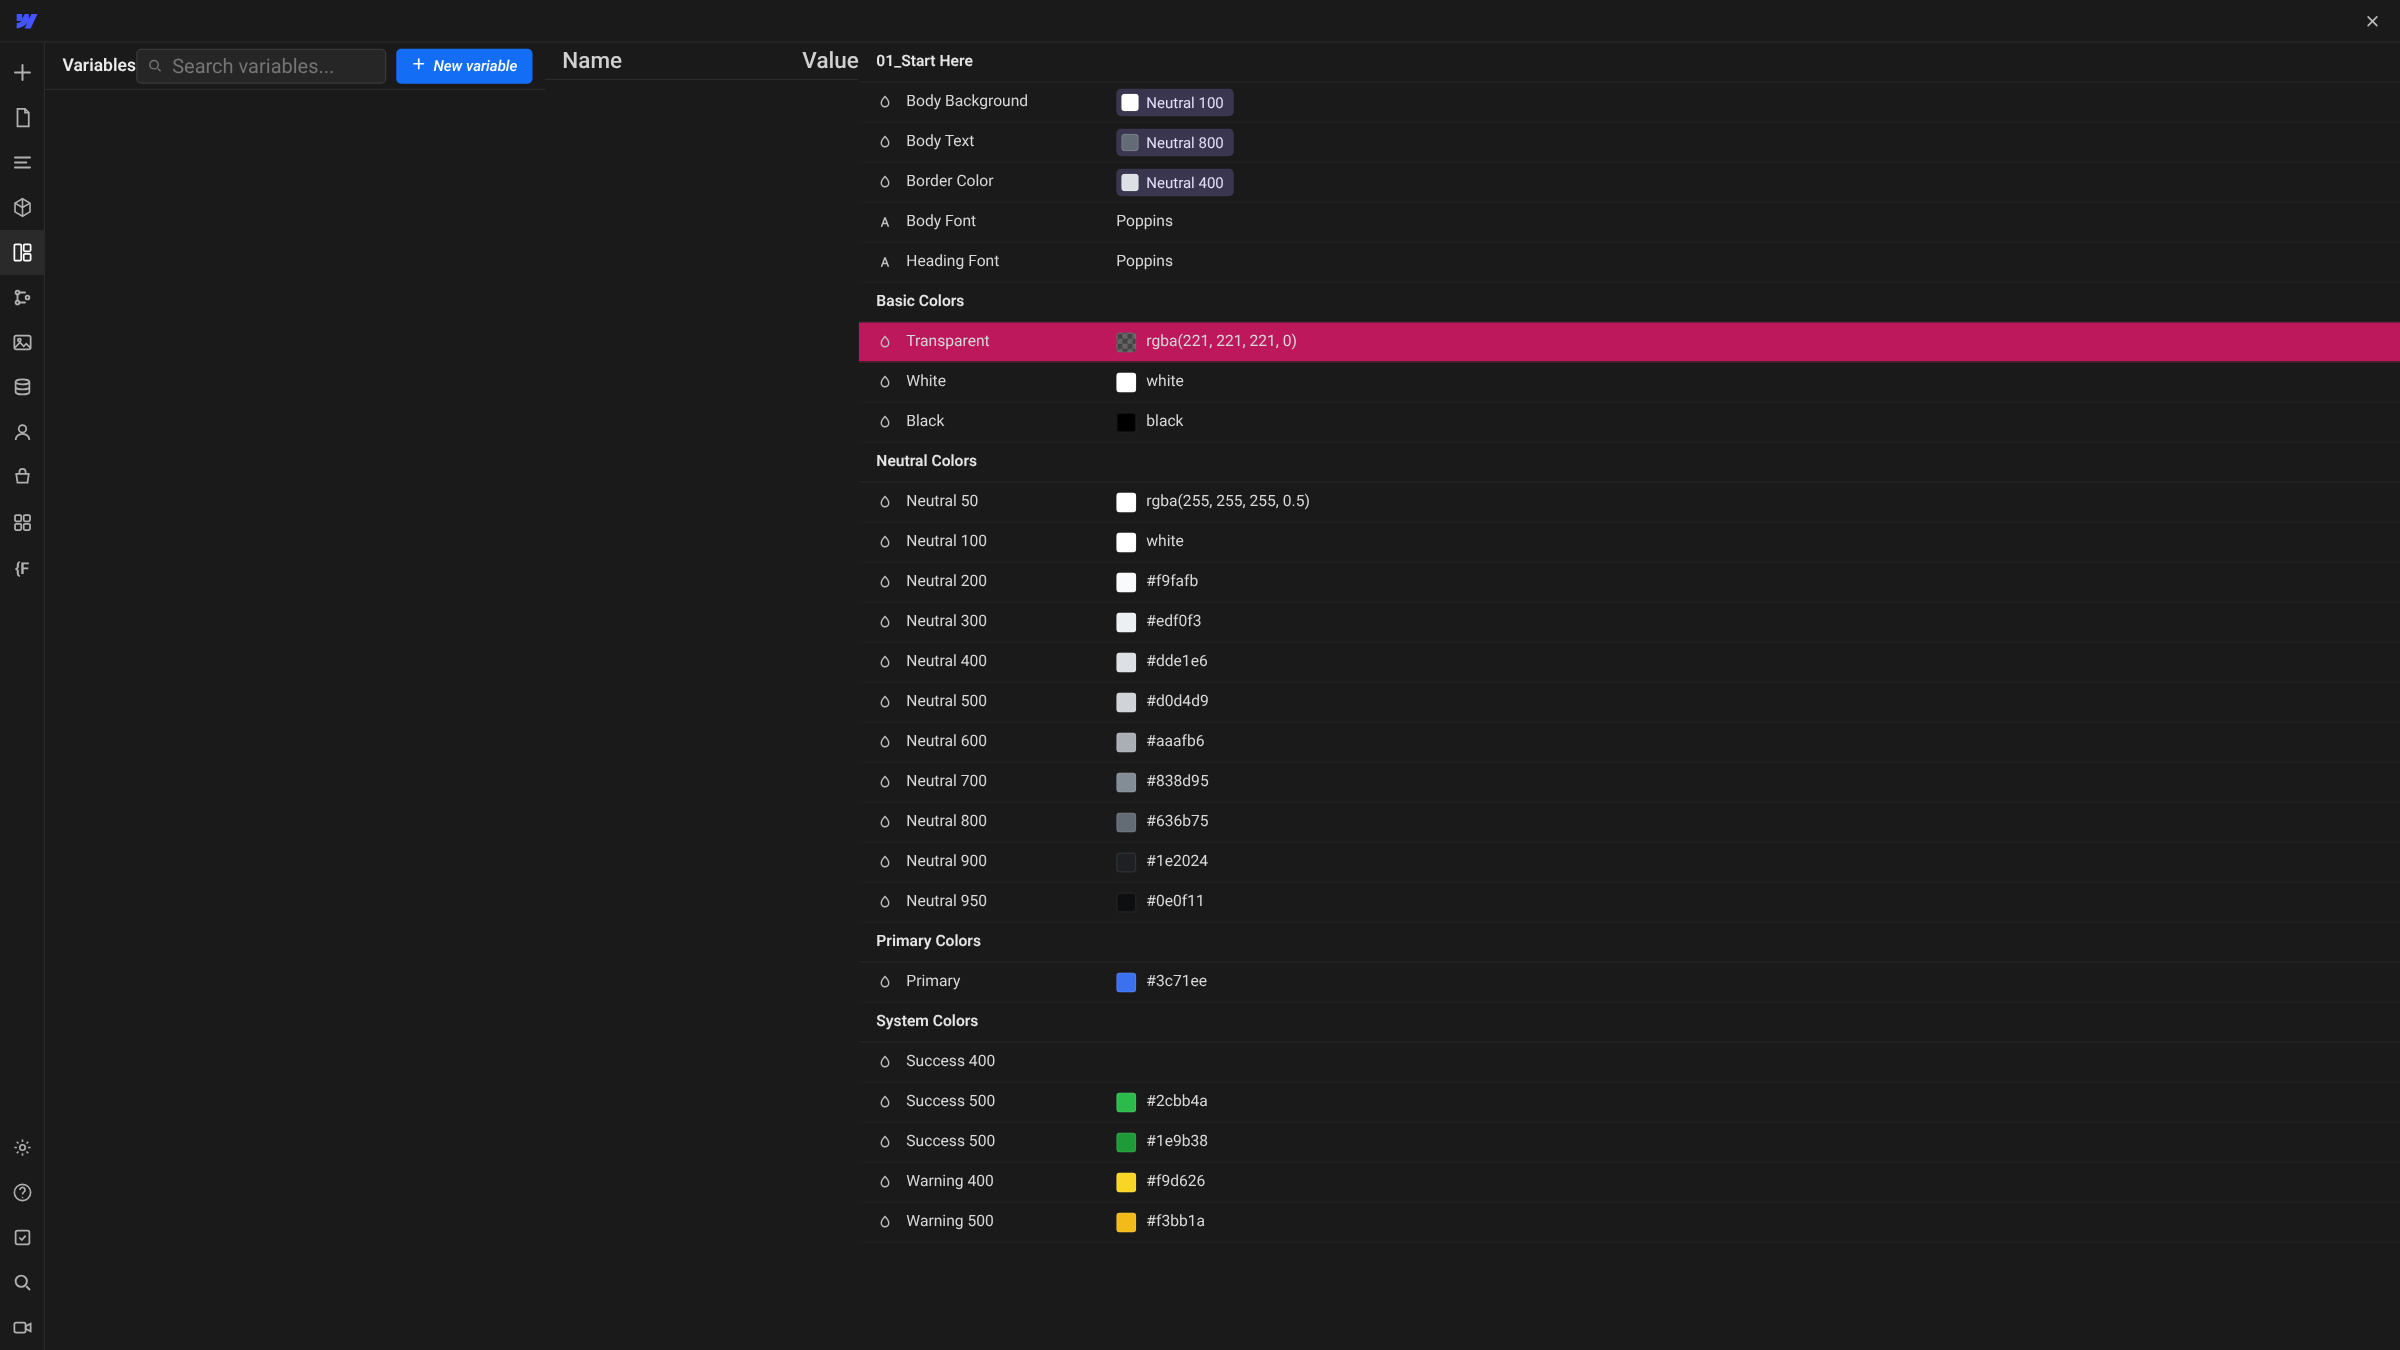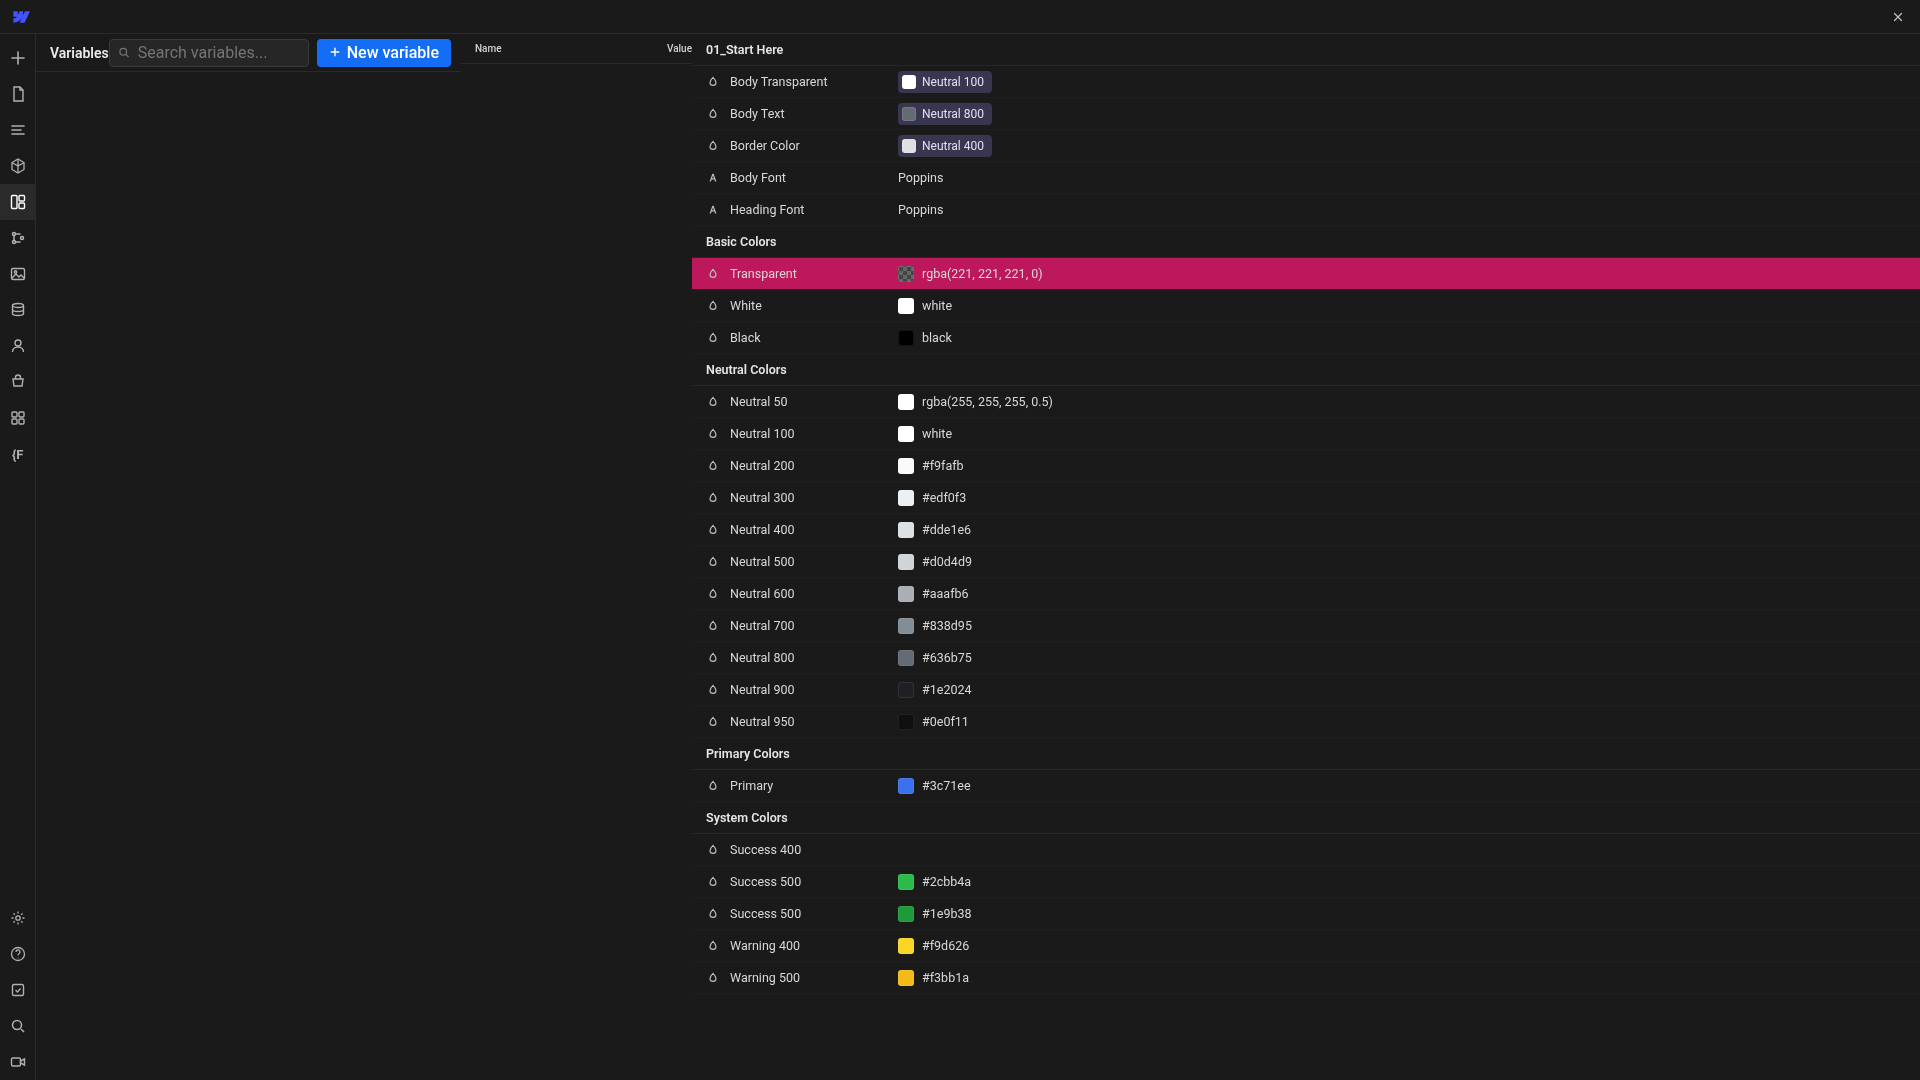--- a/index.html
+++ b/index.html
@@ -19,23 +19,23 @@
 
 
 .main { position: absolute; left: 36px; right: 0; top: 34px; bottom: 0; display:flex; }
 
 .panel-head { height: 38px; display:flex; align-items:center; padding: 0 10px 0 14px; border-bottom: 1px solid #2a2a2a; }
 .panel-head h1 { font-size: 14px; font-weight: 600; color: #eaeaea; }
 .panel-head .spacer { flex:1; }
 .search { position: relative; display:flex; align-items:center; background:#262626; border:1px solid #3a3a3a; border-radius:4px; height:28px; width: 200px; padding: 0 8px 0 28px; }
 .search input { background: transparent; border:none; outline:none; color:#ccc; font-size:16px; width:100%; }
 .search .sicon { position:absolute; left:8px; top:50%; transform:translateY(-50%); opacity:0.6; }
-.newbtn { display:flex; align-items:center; gap:6px; background:#146ef5; color:#fff; border:none; height:28px; padding: 0 12px; margin-left:8px; border-radius:4px; cursor:pointer; font-size:16px; font-weight:500; }
-
-.table-head { height: 30px; display:flex; align-items:center; border-bottom: 1px solid #2a2a2a; padding-left: 14px; font-size:10px; color:#d0d0d0; font-weight:500; }
+.newbtn { display:flex; align-items:center; gap:6px; background:#146ef5; color:#fff; border:none; height:28px; padding: 0 12px; margin-left:8px; border-radius:4px; cursor:pointer; font-size:12px; font-weight:500;font-style:italic; }
+
+.table-head { height: 30px; display:flex; align-items:center; border-bottom: 1px solid #2a2a2a; padding-left: 14px; font-size:18px; color:#d0d0d0; font-weight:500; }
 .col-name { width: 192px; flex-shrink:0; }
 .col-value { flex: 1; }
 
 .scroll { flex:1; overflow-y:auto; }
 .group-row { height: 32px; display:flex; align-items:center; padding-left: 14px; font-size:12.5px; font-weight:600; color:#e5e5e5; border-bottom: 1px solid #262626; }
 .var-row { height: 32px; display:flex; align-items:center; padding-left: 14px; font-size:12.5px; color:#d8d8d8; border-bottom: 1px solid #1f1f1f; cursor: default; }
 .var-row.highlight { background:#be185d; }
 
 .name-cell { width: 192px; display:flex; align-items:center; gap: 10px; flex-shrink:0; }
 .type-icon { width: 14px; height: 14px; display:flex; align-items:center; justify-content:center; color:#bfbfbf; flex-shrink:0; }
@@ -216,21 +216,21 @@
 
   <div class="scroll" id="rows">
       <div class="group-row">01_Start Here</div>
       <div class="var-row">
         <div class="name-cell">
           <span class="type-icon">
             <svg viewBox="0 0 14 14" width="12" height="12" fill="none" stroke="currentColor" stroke-width="1.3">
               <path d="M7 1.5c2 2 3.5 4 3.5 6a3.5 3.5 0 0 1-7 0c0-2 1.5-4 3.5-6z"></path>
             </svg>
           </span>
-          <span>Body Transparent</span>
+          <span>Body Background</span>
         </div>
         <div class="value-cell">
           <span class="token">
             <span class="tswatch" style="background: rgb(255, 255, 255);"></span>
             <span>Neutral 100</span>
           </span>
         </div>
       </div>
       <div class="var-row">
         <div class="name-cell">

